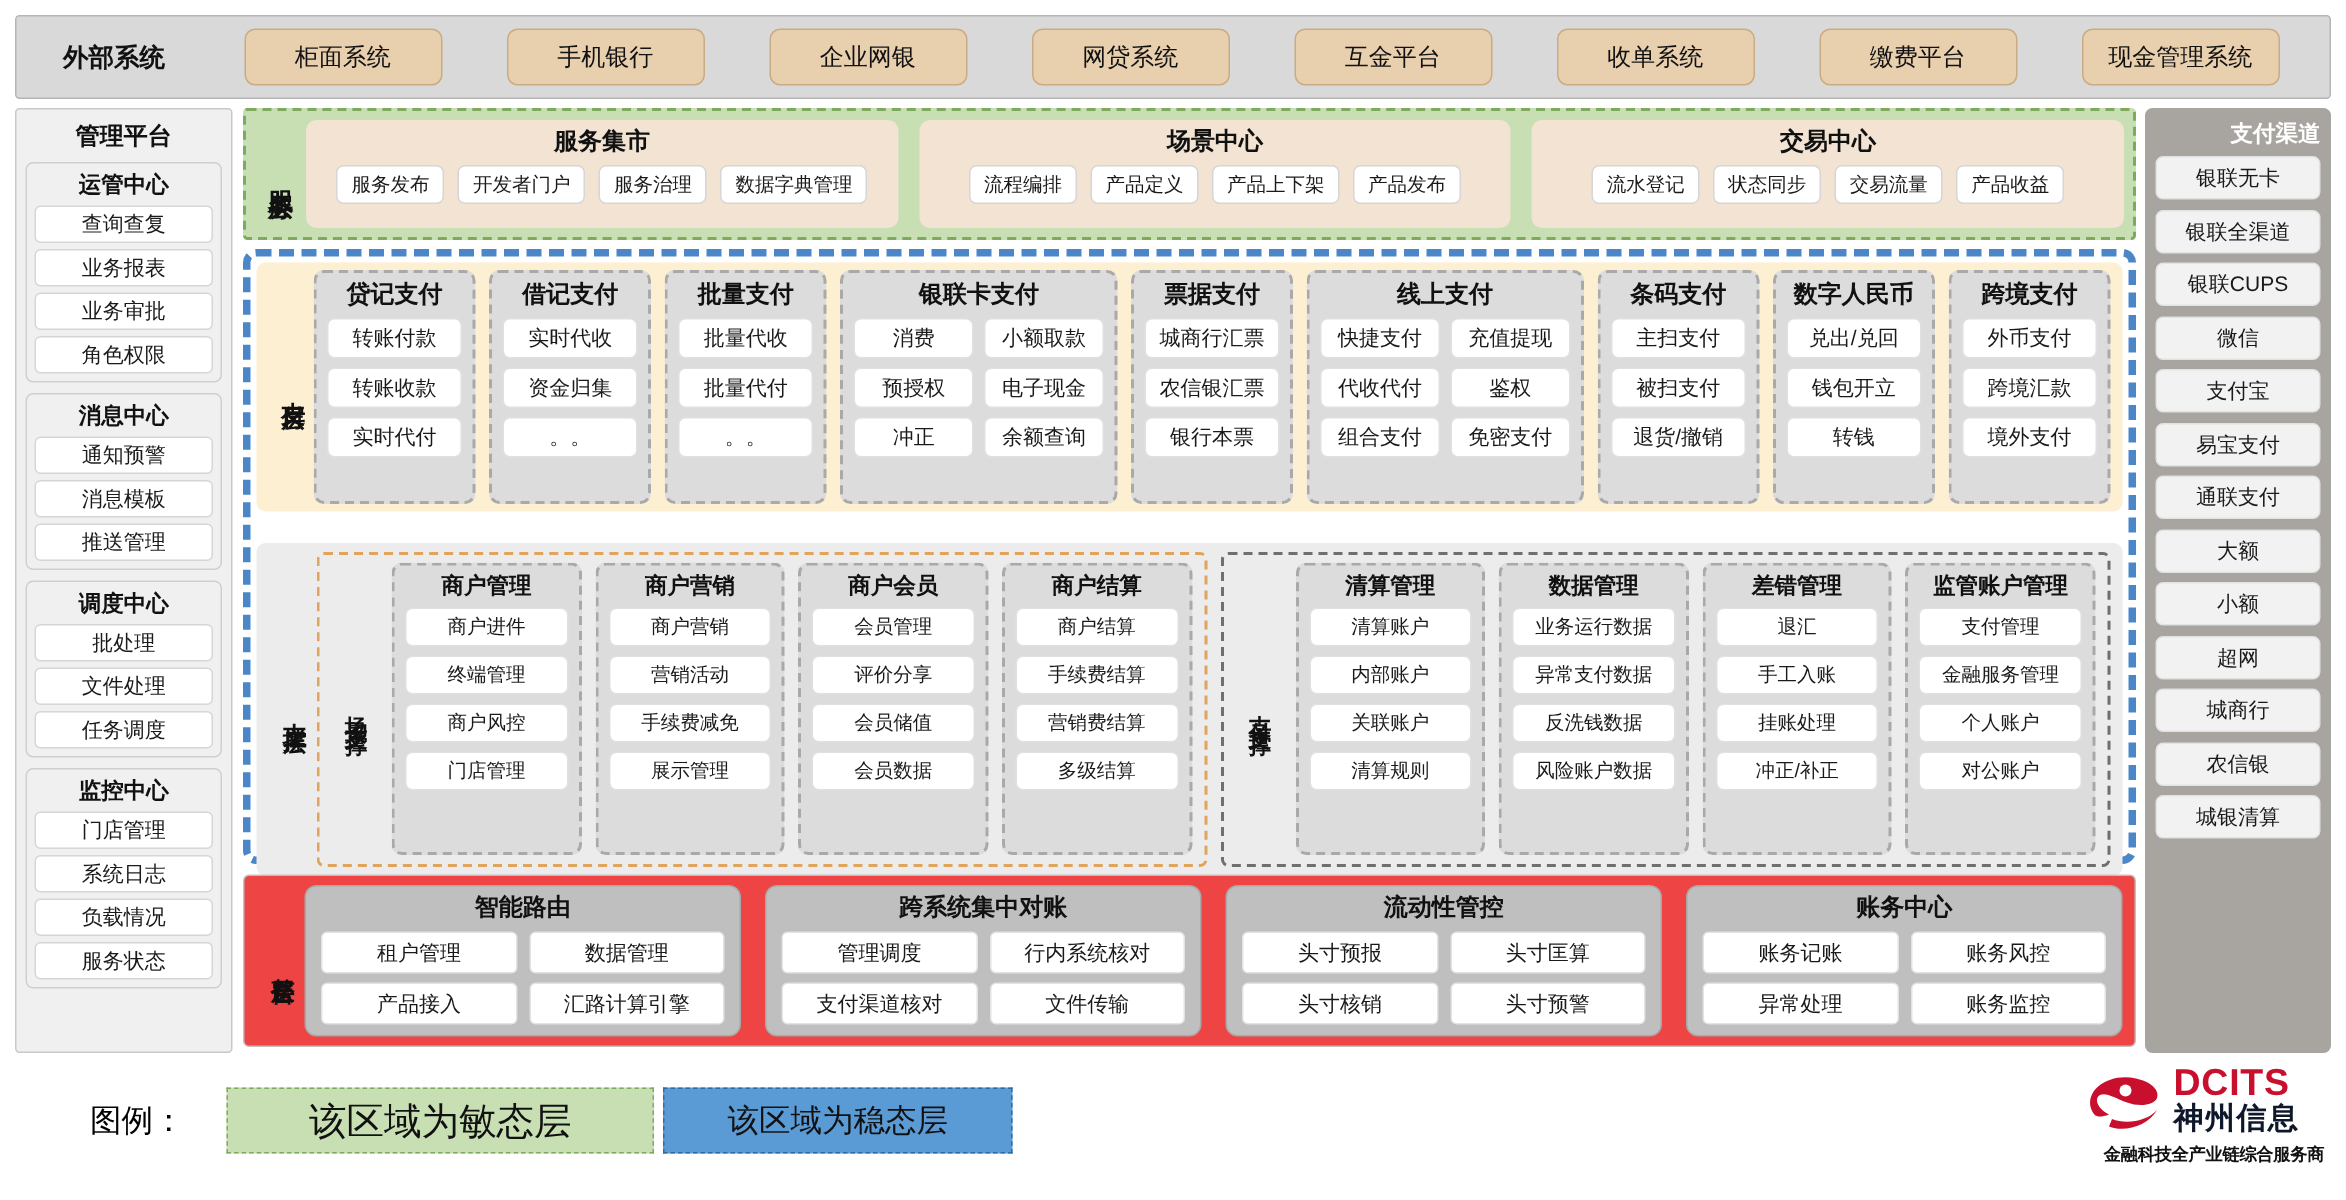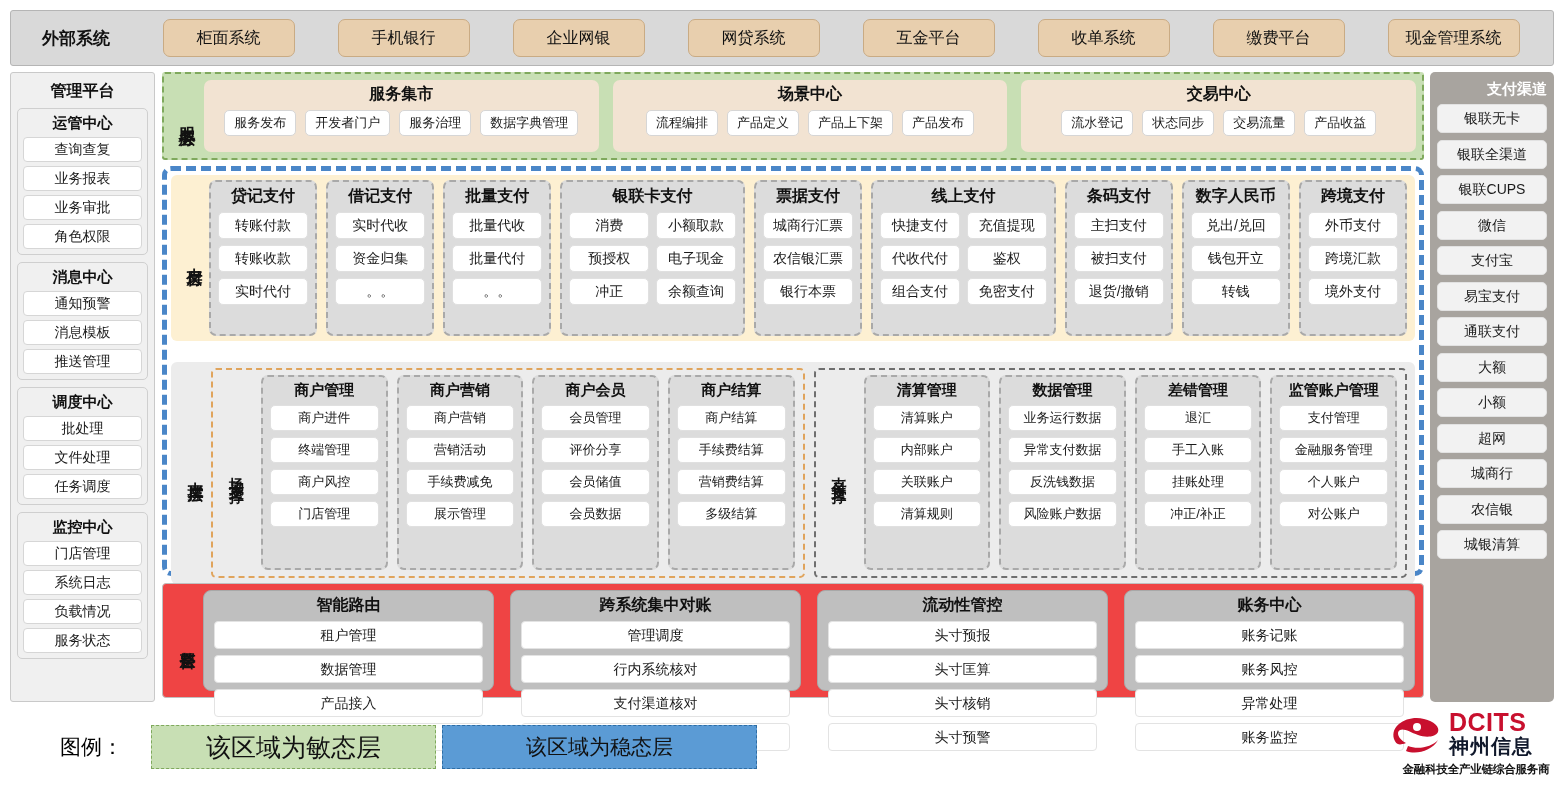--- a/index.html
+++ b/index.html
@@ -184,33 +184,33 @@
     font-weight: bold; font-size: 16px; color: #111;
     writing-mode: vertical-rl; letter-spacing: 1px;
   }
   .intg-groups { flex: 1; display: flex; gap: 16px; }
   .intg-group {
     flex: 1; background: #bfbfbf; border: 1px solid #a8a8a8; border-radius: 8px;
     display: flex; flex-direction: column; align-items: center;
     padding: 2px 10px 7px;
   }
   .intg-group-title { font-weight: bold; font-size: 16px; color: #111; padding: 2px 0 5px; }
-  .intg-chips { display: grid; grid-template-columns: 1fr; gap: 6px 8px; width: 100%; }
+  .intg-chips { display: grid; grid-template-columns: 1fr 1fr; gap: 6px 8px; width: 100%; }
   .intg-chip { height: 28px; font-size: 14px; border-radius: 4px; border-color: #e3e3e3; }
 
   
   .legend { position: absolute; left: 60px; top: 725px; display: flex; align-items: center; }
   .legend-label { font-size: 21px; color: #000000; margin-right: 28px; }
   .legend-agile {
     width: 285px; height: 44px; background: #c8dfb4; border: 1px dashed #7fa95c;
     display: flex; align-items: center; justify-content: center;
     font-size: 25px; color: #111;
   }
   .legend-stable {
-    width: 315px; height: 44px; background: #5b9bd5; border: 1px dashed #2e6da4;
+    width: 233px; height: 44px; background: #5b9bd5; border: 1px dashed #2e6da4;
     display: flex; align-items: center; justify-content: center;
     font-size: 21px; color: #111; margin-left: 6px;
   }
 
   
   .logo { position: absolute; left: 1388px; top: 710px; width: 176px; }
   .logo-row { display: flex; align-items: center; }
   .logo-text { margin-left: 3px; }
   .logo-en { font-weight: bold; font-size: 25px; color: #c8102e; letter-spacing: 0.5px; line-height: 1; font-family: "Liberation Sans", sans-serif; }
   .logo-cn { font-weight: bold; font-size: 20px; color: #0f172a; letter-spacing: 1px; line-height: 1.15; }

